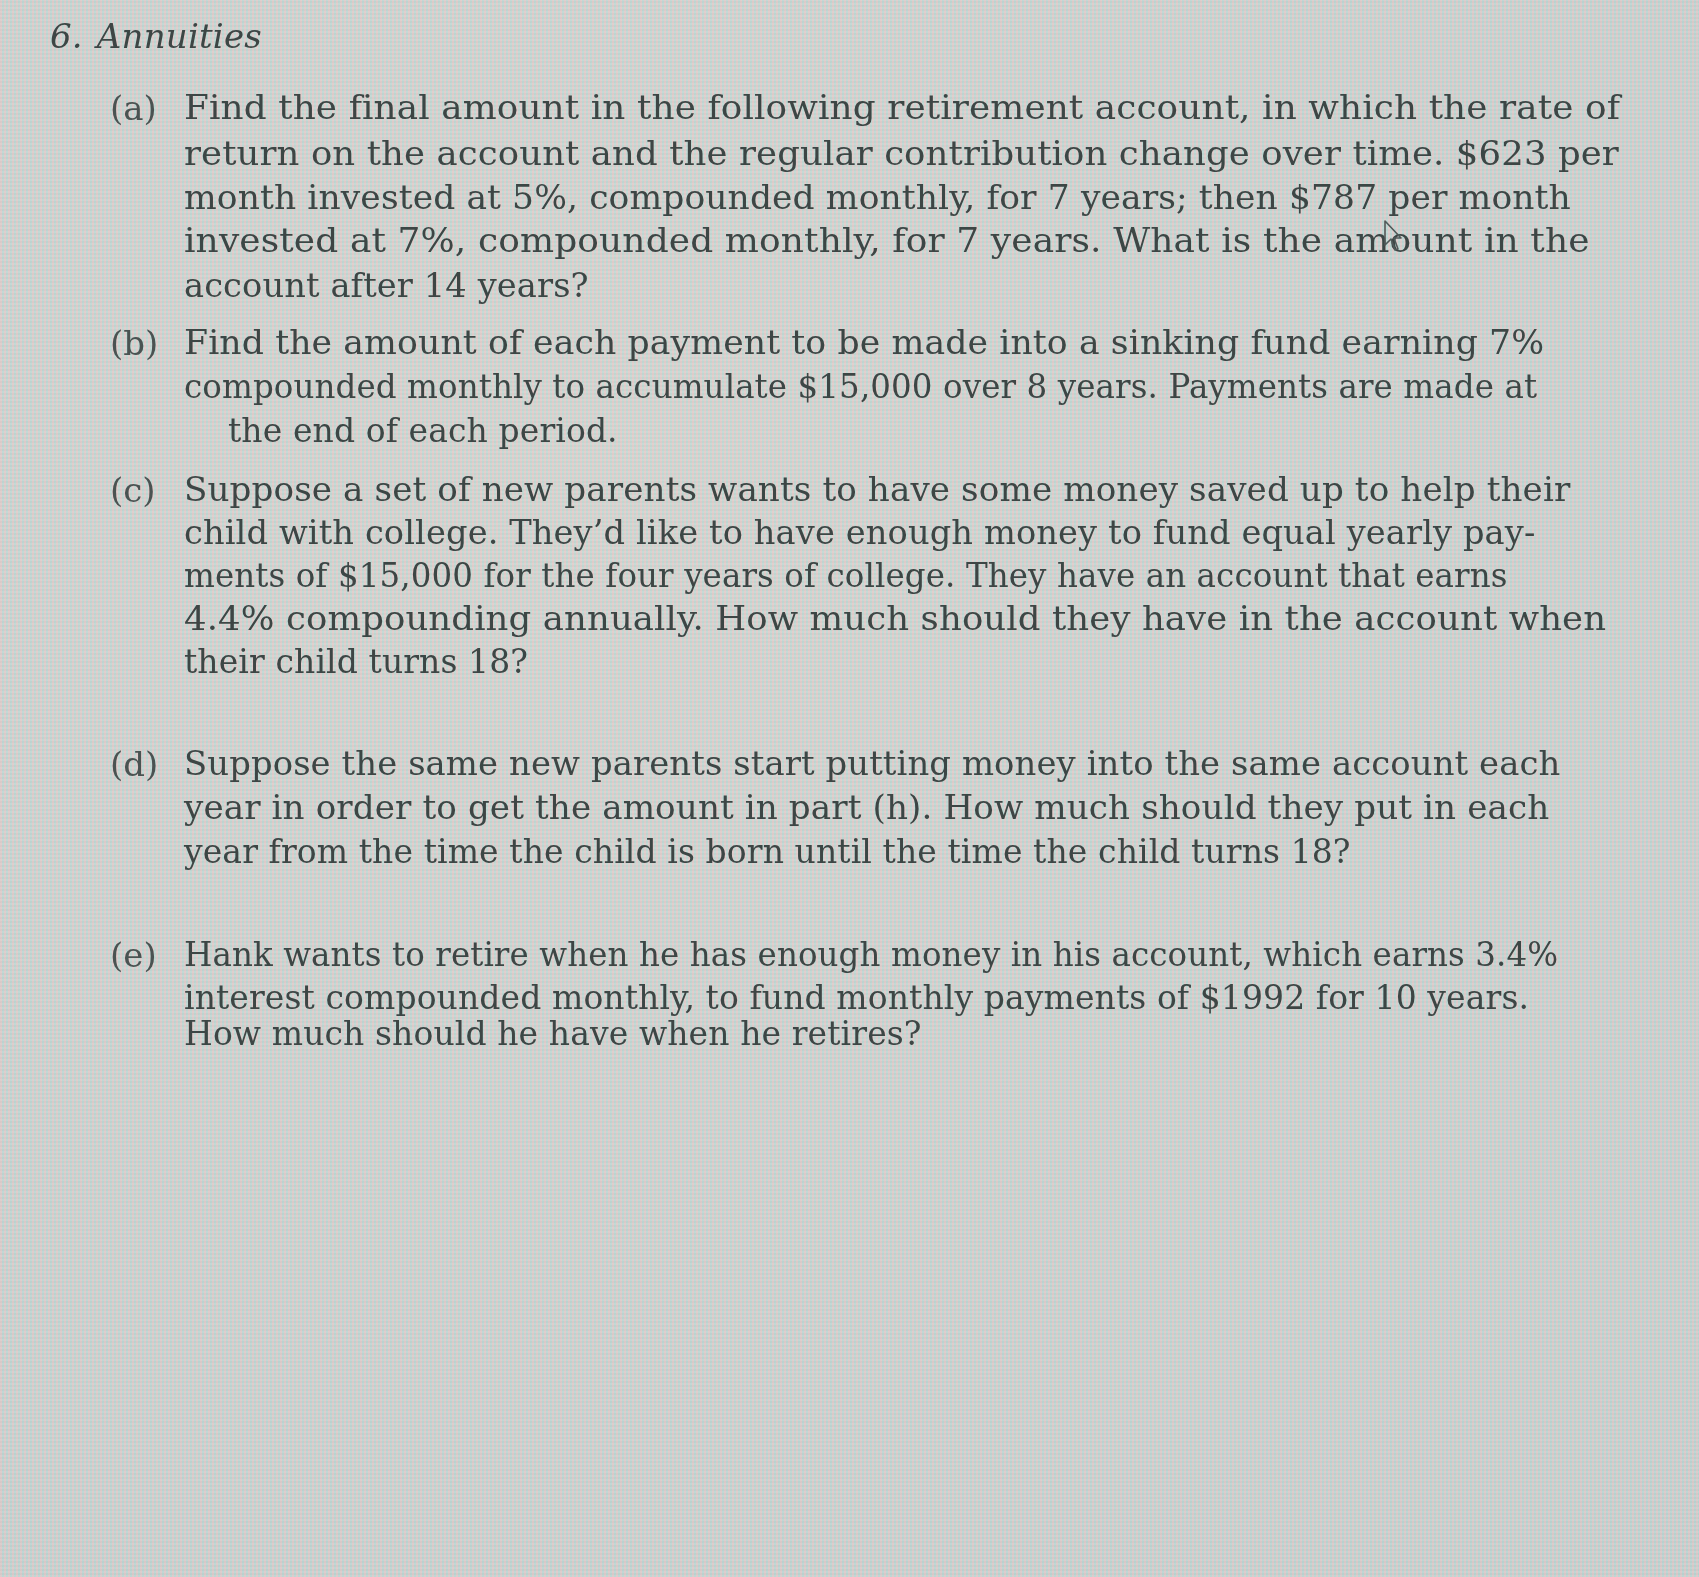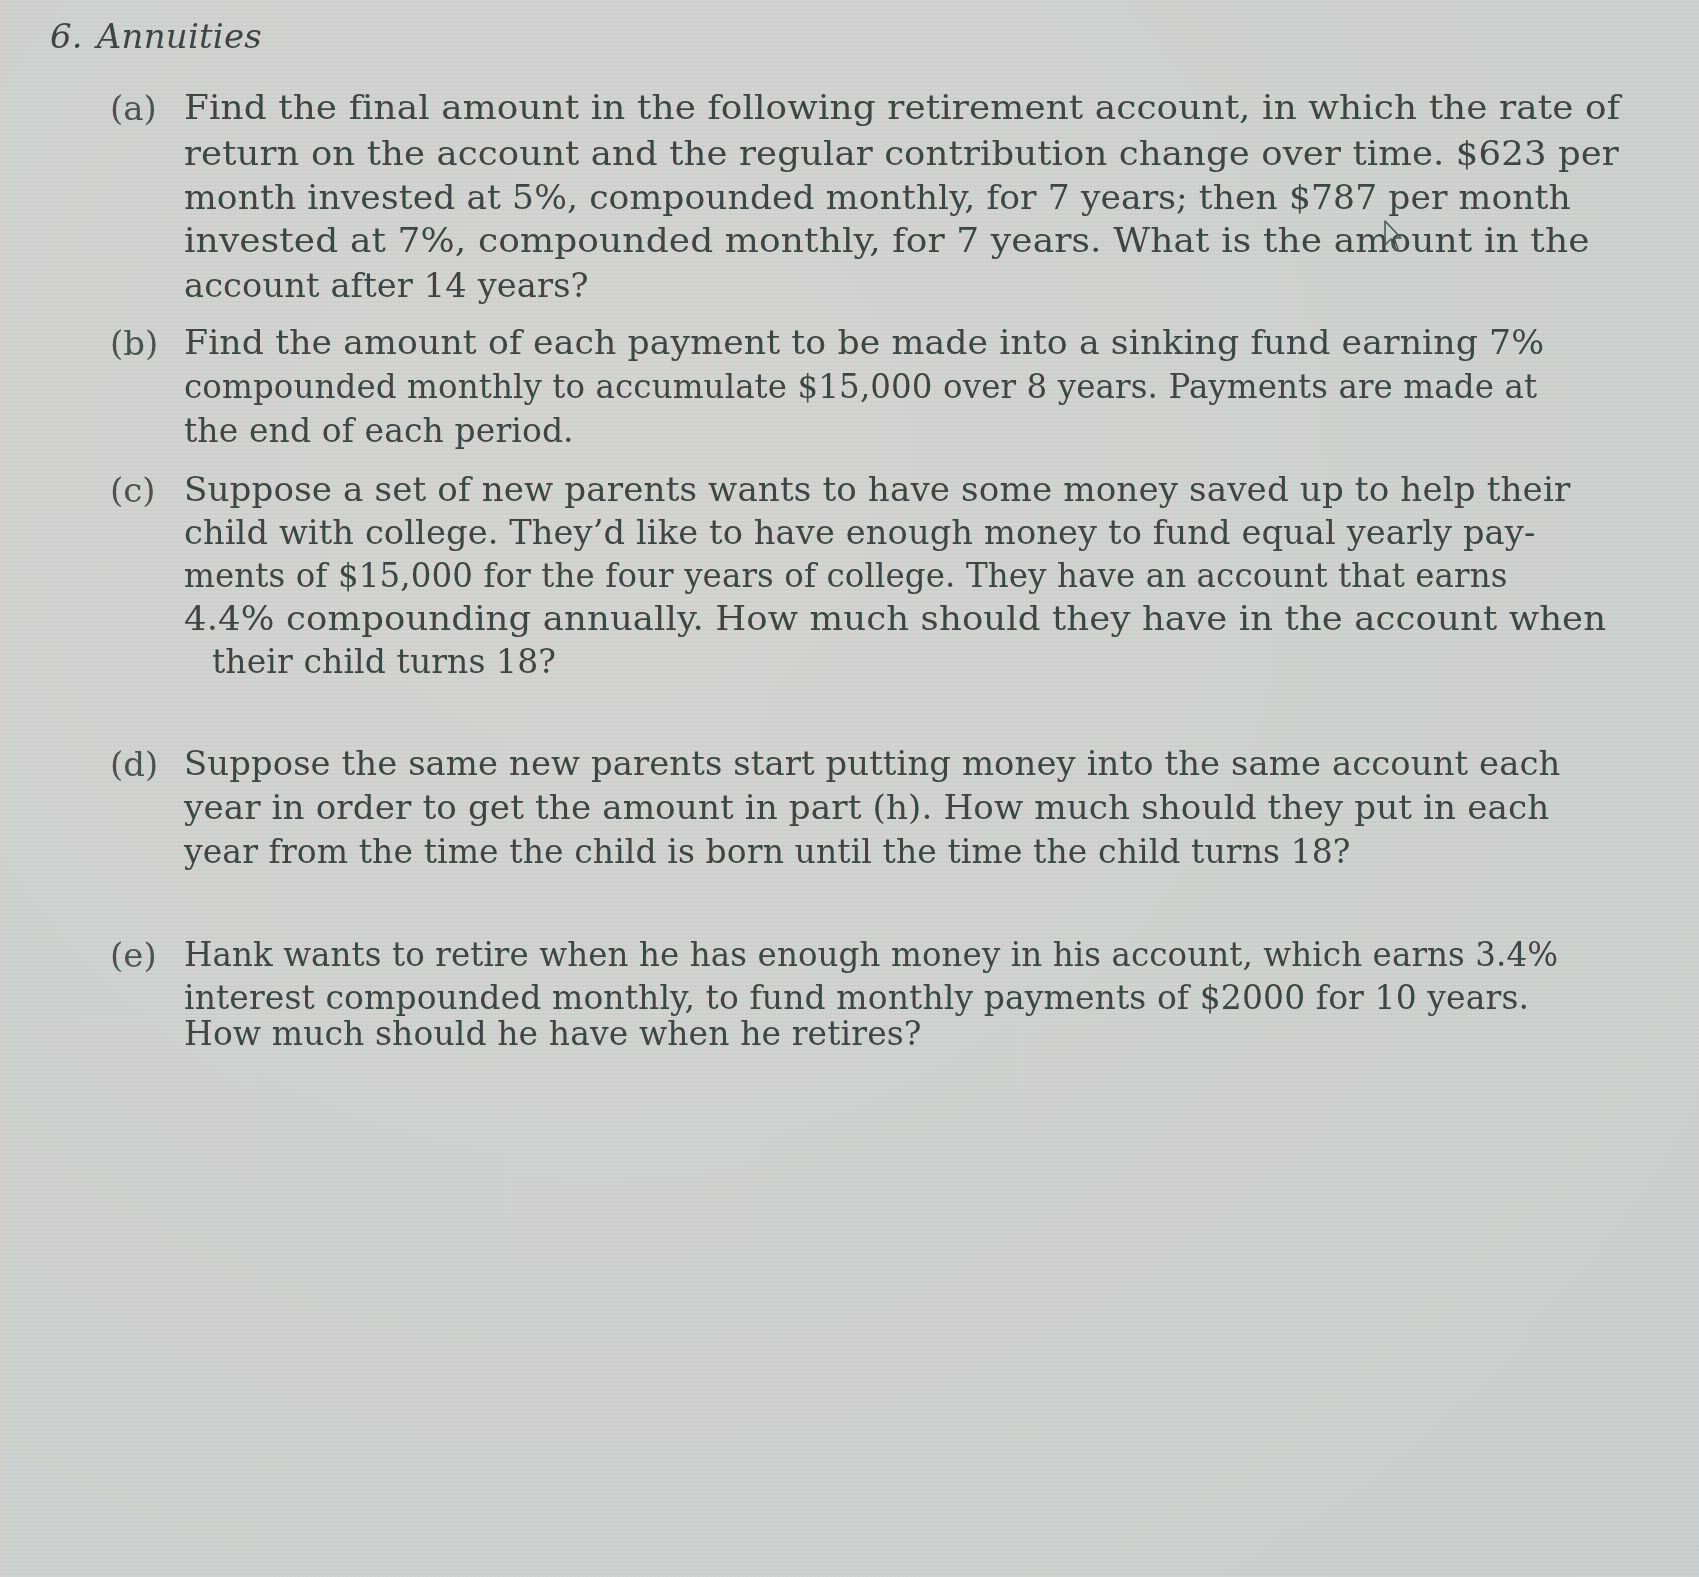--- a/index.html
+++ b/index.html
@@ -82,43 +82,43 @@
     <div class="line" style="top:46px;  transform:scaleX(1.075);">return on the account and the regular contribution change over time. $623 per</div>
     <div class="line" style="top:90px;  transform:scaleX(1.045);">month invested at 5%, compounded monthly, for 7 years; then $787 per month</div>
     <div class="line" style="top:133px; transform:scaleX(1.09);">invested at 7%, compounded monthly, for 7 years. What is the amount in the</div>
     <div class="line" style="top:178px; transform:scaleX(1.02);">account after 14 years?</div>
   </div>
 
   <div class="part" style="top:321px;">
     <div class="label">(b)</div>
     <div class="line" style="top:0px;  transform:scaleX(1.05);">Find the amount of each payment to be made into a sinking fund earning 7%</div>
     <div class="line" style="top:44px; transform:scaleX(0.985);">compounded monthly to accumulate $15,000 over 8 years. Payments are made at</div>
-    <div class="line" style="top:88px; transform:scaleX(1.0);">the end of each period.</div>
+    <div class="line" style="top:88px; transform:scaleX(1.0);padding-left:44px;">the end of each period.</div>
   </div>
 
   <div class="part" style="top:468px;">
     <div class="label">(c)</div>
     <div class="line" style="top:0px;   transform:scaleX(1.035);">Suppose a set of new parents wants to have some money saved up to help their</div>
     <div class="line" style="top:43px;  transform:scaleX(1.02);">child with college. They’d like to have enough money to fund equal yearly pay-</div>
     <div class="line" style="top:86px;  transform:scaleX(0.985);">ments of $15,000 for the four years of college. They have an account that earns</div>
     <div class="line" style="top:129px; transform:scaleX(1.075);">4.4% compounding annually. How much should they have in the account when</div>
-    <div class="line" style="top:172px; transform:scaleX(1.0);padding-left:28px;">their child turns 18?</div>
+    <div class="line" style="top:172px; transform:scaleX(1.0);">their child turns 18?</div>
   </div>
 
   <div class="part" style="top:742px;">
     <div class="label">(d)</div>
     <div class="line" style="top:0px;  transform:scaleX(1.025);">Suppose the same new parents start putting money into the same account each</div>
     <div class="line" style="top:44px; transform:scaleX(1.035);">year in order to get the amount in part (h). How much should they put in each</div>
     <div class="line" style="top:88px; transform:scaleX(1.0);">year from the time the child is born until the time the child turns 18?</div>
   </div>
 
   <div class="part" style="top:933px;">
     <div class="label">(e)</div>
     <div class="line" style="top:0px;  transform:scaleX(0.985);">Hank wants to retire when he has enough money in his account, which earns 3.4%</div>
-    <div class="line" style="top:43px; transform:scaleX(1.0);">interest compounded monthly, to fund monthly payments of $2000 for 10 years.</div>
+    <div class="line" style="top:43px; transform:scaleX(1.0);">interest compounded monthly, to fund monthly payments of $1992 for 10 years.</div>
     <div class="line" style="top:79px; transform:scaleX(1.0);">How much should he have when he retires?</div>
   </div>
 
   <svg class="cursor" viewBox="0 0 20 34">
     <path d="M2 2 L2 26 L8 20 L12 31 L15 30 L11 19 L18 19 Z" fill="none" stroke="#4f5a59" stroke-width="1.6" stroke-linejoin="round"></path>
   </svg>
 
 </div>
 
 </body></html>

